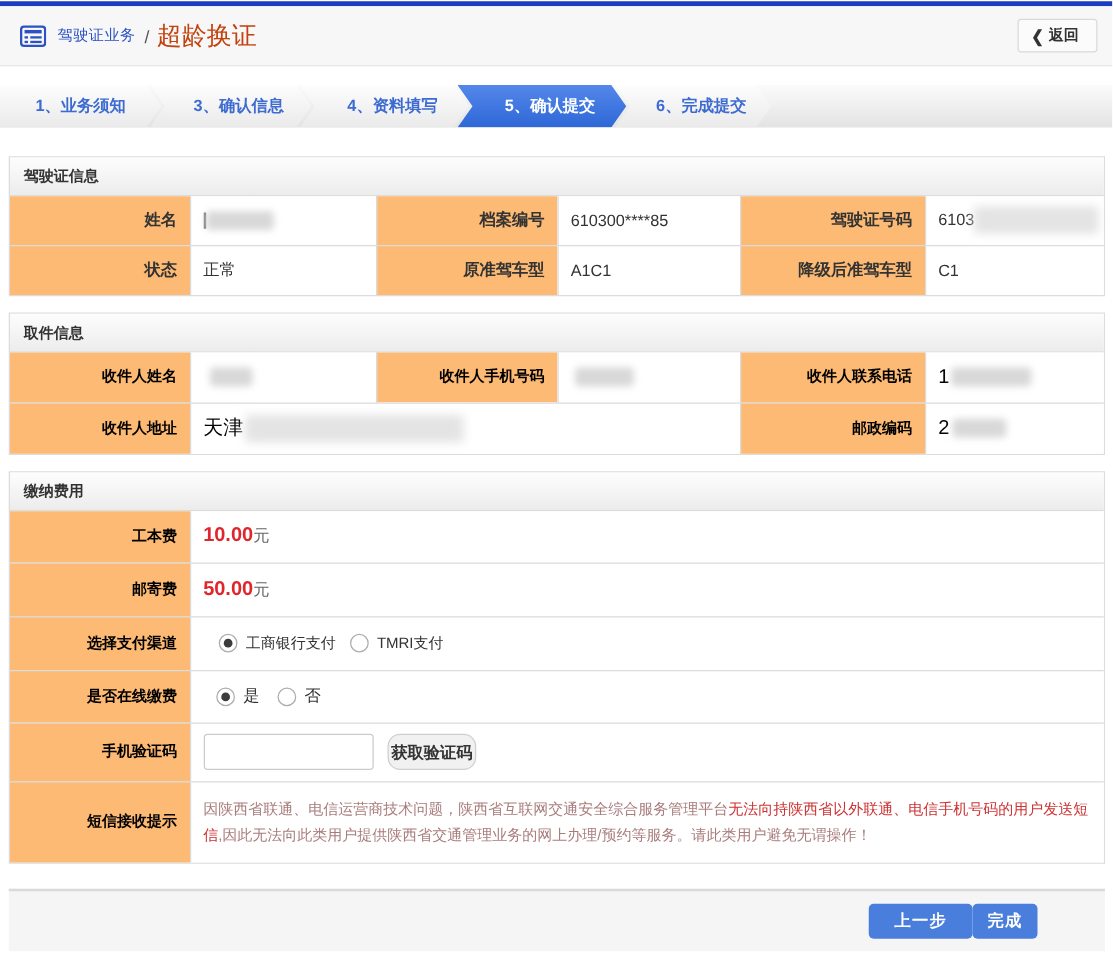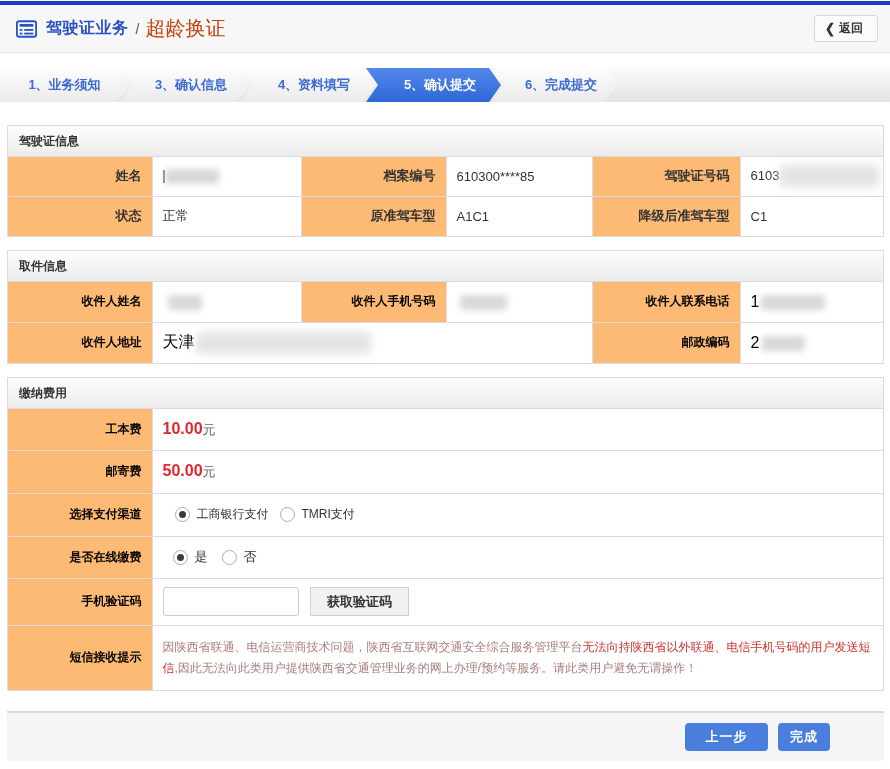--- a/index.html
+++ b/index.html
@@ -3,21 +3,21 @@
 <meta charset="utf-8">
 <style>
   * { margin:0; padding:0; box-sizing:border-box; }
   html,body { width:890px; background:#fff; font-family:"Liberation Sans", sans-serif; }
   .page { width:890px; height:769px; background:#fff; overflow:hidden; position:relative; }
 
   .topline { height:4px; background:#1d3bc3; margin-top:1px; }
 
   .header { height:48px; background:#f7f7f7; border-bottom:1px solid #e7e7e7; display:flex; align-items:center; padding:0 12px 0 16px; }
   .hdr-icon { width:21px; height:18px; flex:0 0 auto; margin-right:9px; }
-  .hdr-title { color:#2b52c4; font-size:16px; font-weight:700; letter-spacing:0.5px; }
+  .hdr-title { color:#2b52c4; font-size:12px; font-weight:400; letter-spacing:0.5px; }
   .hdr-sep { color:#555; font-size:14px; margin:0 6px 0 7px; }
   .hdr-sub { color:#c2410c; font-size:20px; }
   .back-btn { margin-left:auto; height:27px; padding:0 14px 0 10px; background:#fbfbfb; border:1px solid #d9d9d9; border-radius:3px; display:flex; align-items:center; color:#333; font-size:12px; cursor:pointer; }
   .back-btn .chev { font-size:12px; font-weight:700; margin-right:4px; transform:scaleY(1.1); }
   .back-btn .lbl { font-weight:700; }
 
   .steps-wrap { margin-top:15px; height:34px; background:linear-gradient(#fbfbfb,#e3e3e3); position:relative; overflow:hidden; }
   .steps { display:flex; height:34px; }
   .step { width:129px; height:34px; margin-right:-9px; background:linear-gradient(#fdfdfd,#eaeaea); display:flex; align-items:center; justify-content:center; color:#3d6bd2; font-size:13px; font-weight:700; clip-path:polygon(0 0, calc(100% - 12px) 0, 100% 50%, calc(100% - 12px) 100%, 0 100%, 12px 50%); padding-left:13px; }
   .step.w2 { width:135px; }
@@ -47,28 +47,28 @@
   .unit { color:#666; font-size:13px; }
 
   .radio-row { display:flex; align-items:center; }
   .radio { width:15px; height:15px; border:1px solid #adadad; border-radius:50%; background:#fff; display:inline-flex; align-items:center; justify-content:center; flex:0 0 auto; }
   .radio.checked::after { content:""; width:7px; height:7px; border-radius:50%; background:#3c3c3c; }
   .radio-lab { margin-left:7px; font-size:13px; color:#333; }
   .radio-lab.sm { font-size:12px; }
   .radio-gap { width:14px; }
 
   .code-input { width:136px; height:29px; border:1px solid #ccc; border-radius:3px; background:#fff; outline:none; padding:0 8px; font-size:13px; }
-  .code-btn { height:29px; margin-left:7px; padding:0 16px; background:#f1f1f1; border:1px solid #cfcfcf; border-radius:0; font-size:13px; font-weight:700; color:#333; cursor:pointer; font-family:inherit; }
+  .code-btn { height:29px; margin-left:7px; padding:0 2px; background:#f1f1f1; border:1px solid #cfcfcf; border-radius:10px; font-size:13px; font-weight:700; color:#333; cursor:pointer; font-family:inherit; }
 
   .notice { font-size:12px; line-height:21px; color:#a97c7c; padding:10px 4px 10px 10px; }
   .notice .hot { color:#cc3333; }
 
   .footer { margin:20px 6px 0 7px; border-top:2px solid #dadada; background:#f5f5f5; height:50px; display:flex; align-items:center; justify-content:flex-end; padding-right:54px; }
   .btn-blue { height:28px; border:none; border-radius:4px; background:#4a7edd; color:#fff; font-size:13px; font-weight:700; cursor:pointer; font-family:inherit; letter-spacing:1px; }
-  .btn-prev { width:83px; margin-right:10px; }
+  .btn-prev { width:83px; }
   .btn-finish { width:52px; }
 </style>
 </head>
 <body>
 
 <div class="page">
   <div class="topline"></div>
 
   <div class="header">
     <svg class="hdr-icon" viewBox="0 0 23 19">

